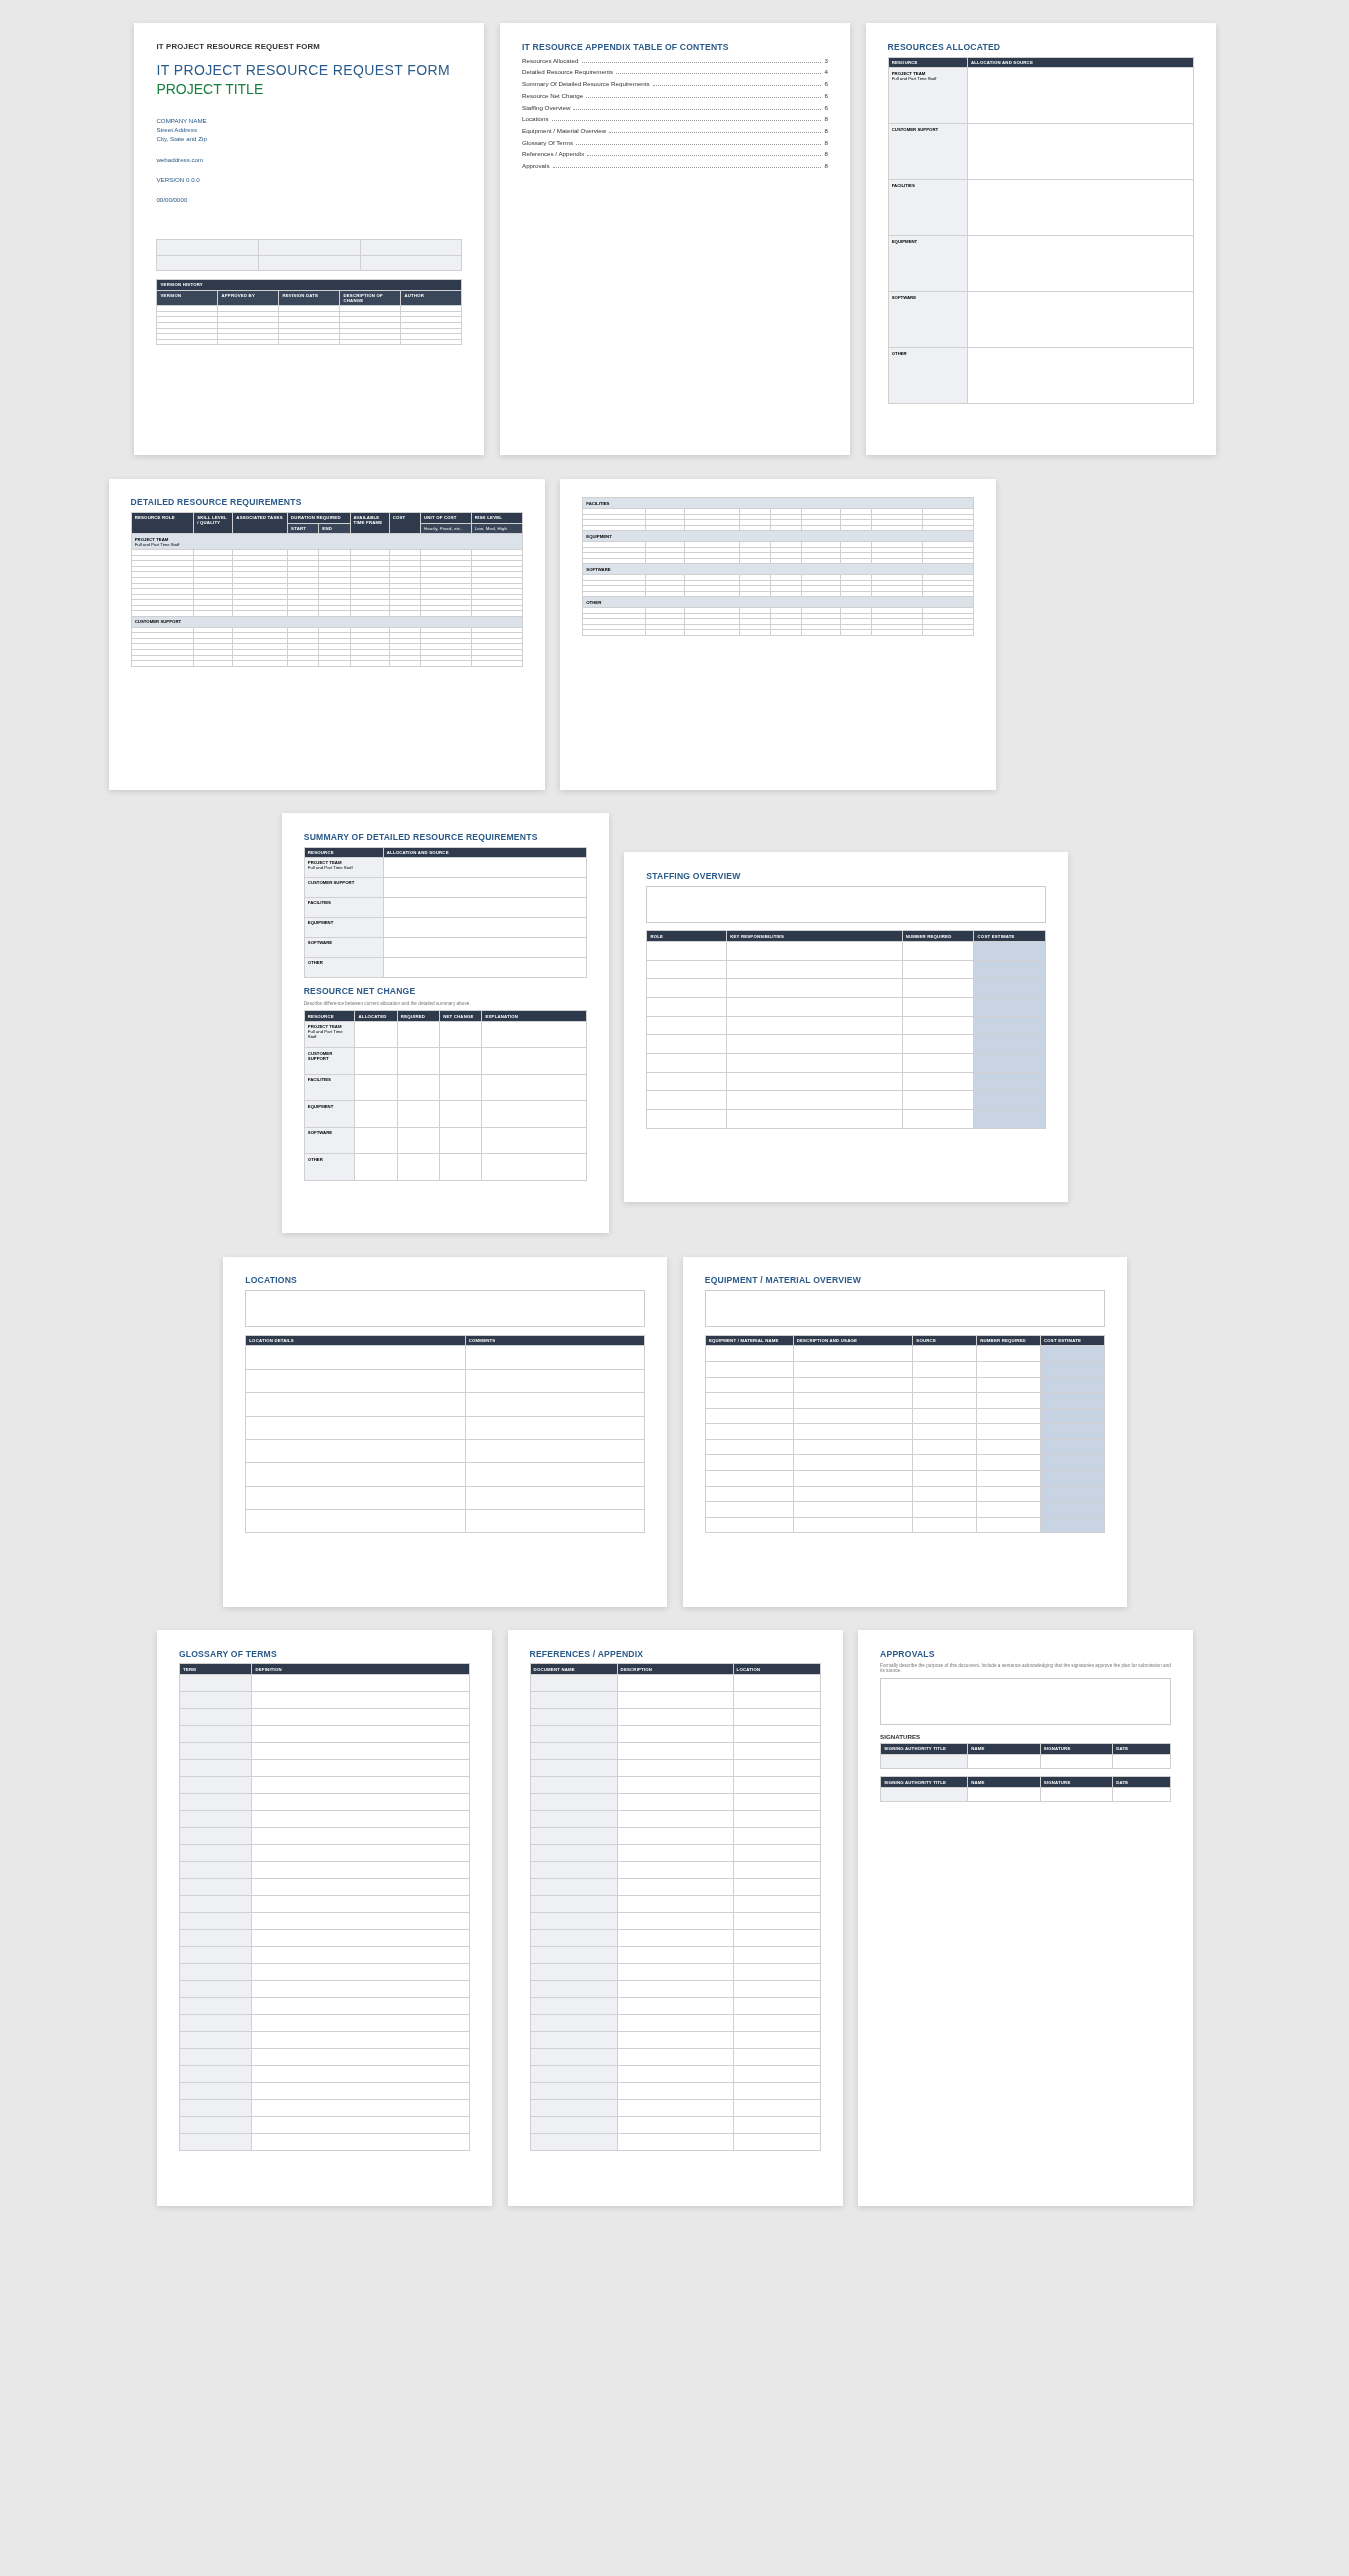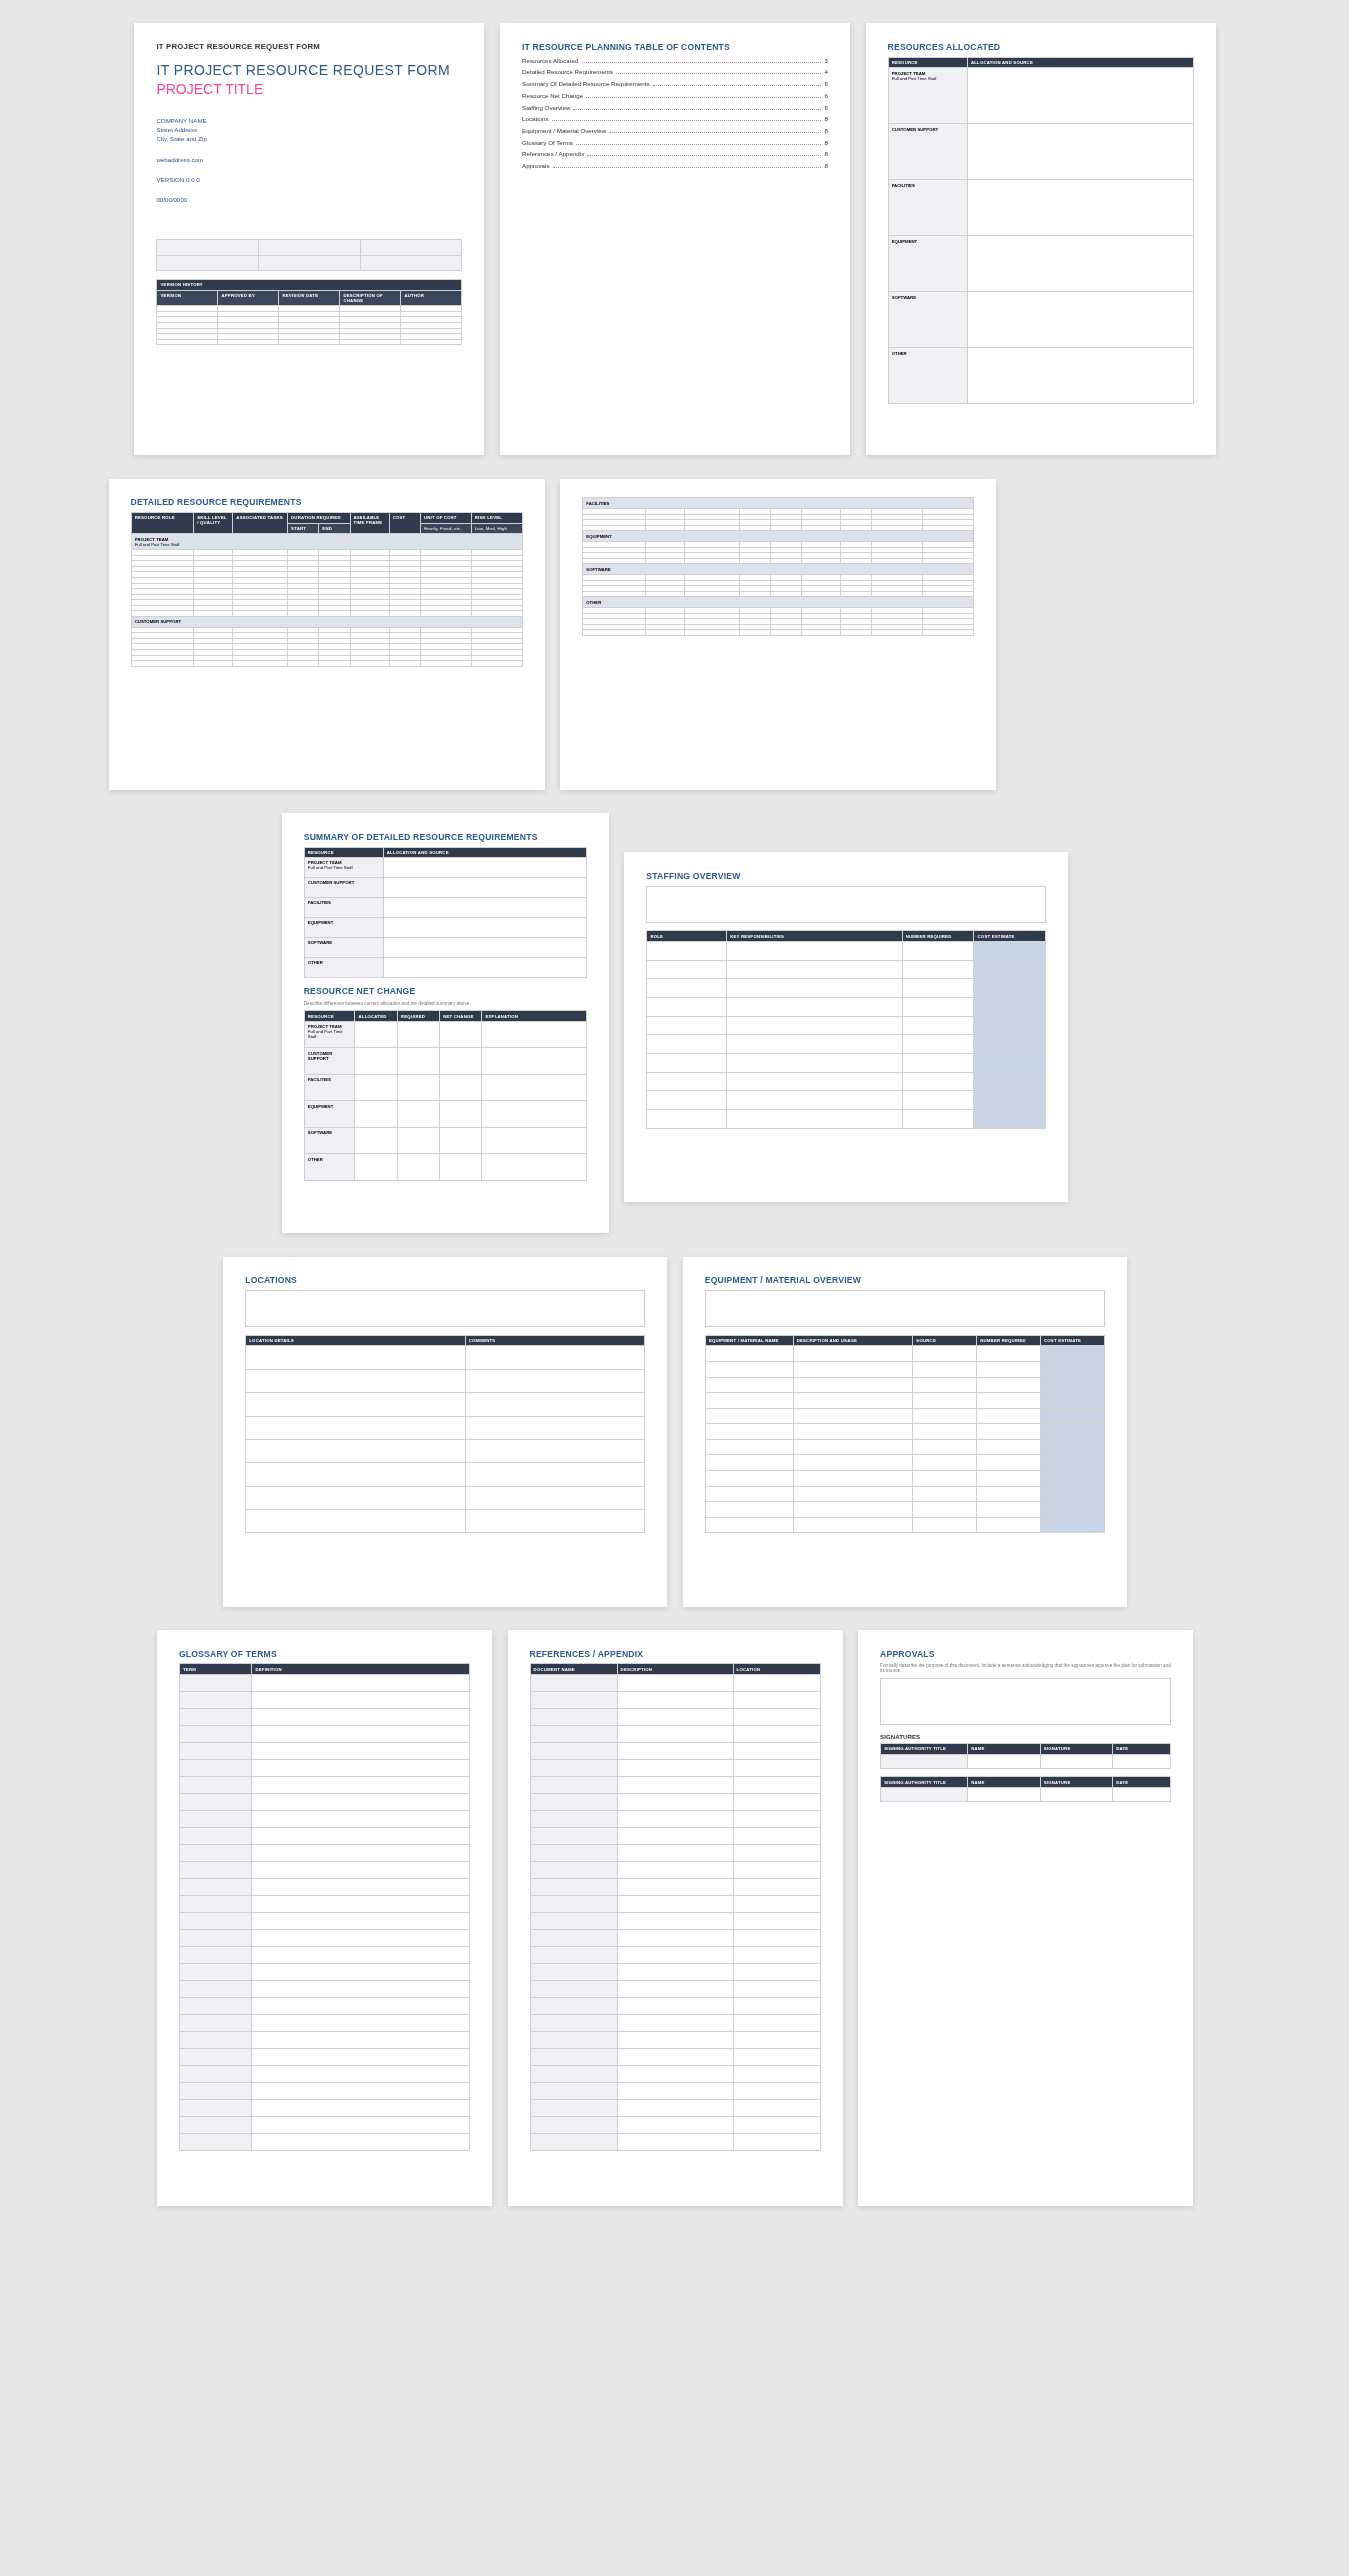--- a/index.html
+++ b/index.html
@@ -38,21 +38,21 @@
   .title-big {
     font-size: 14px;
     font-weight: 400;
     color: #2a5a8a;
     letter-spacing: 0.4px;
     margin-bottom: 3.1px;
   }
   .subtitle-big {
     font-size: 14px;
     font-weight: 400;
-    color: #ec4899;
+    color: #15803d;
     margin-bottom: 18.7px;
   }
   .meta {
     font-size: 6.2px;
     color: #2a5a8a;
     line-height: 1.5;
     margin-bottom: 11px;
   }
 
   .section-title {
@@ -230,21 +230,21 @@
             <td></td>
             <td></td>
             <td></td>
             <td></td>
           </tr>
     </tbody>
       </table>
   </div>
 
   <div class="page small">
-    <div class="section-title">IT RESOURCE PLANNING TABLE OF CONTENTS</div>
+    <div class="section-title">IT RESOURCE APPENDIX TABLE OF CONTENTS</div>
     <div class="toc-list">
       <div class="toc-row">
           <span>Resources Allocated</span>
           <span class="toc-dots"></span>
           <span>3</span>
         </div>
       <div class="toc-row">
           <span>Detailed Resource Requirements</span>
           <span class="toc-dots"></span>
           <span>4</span>

